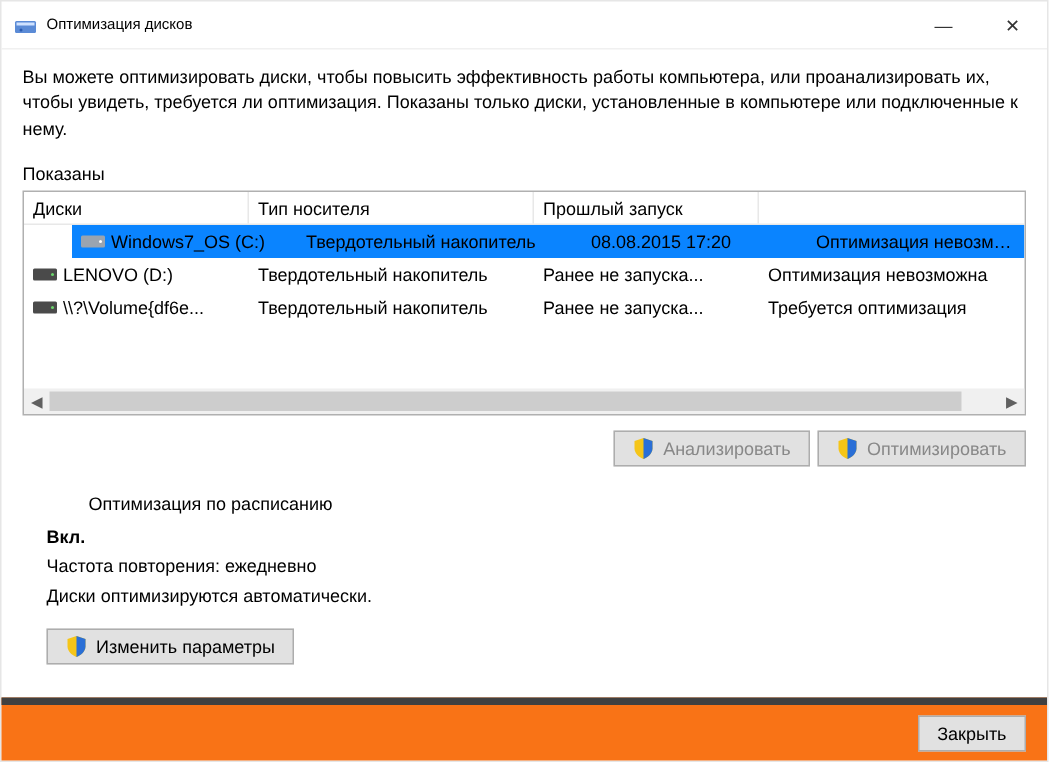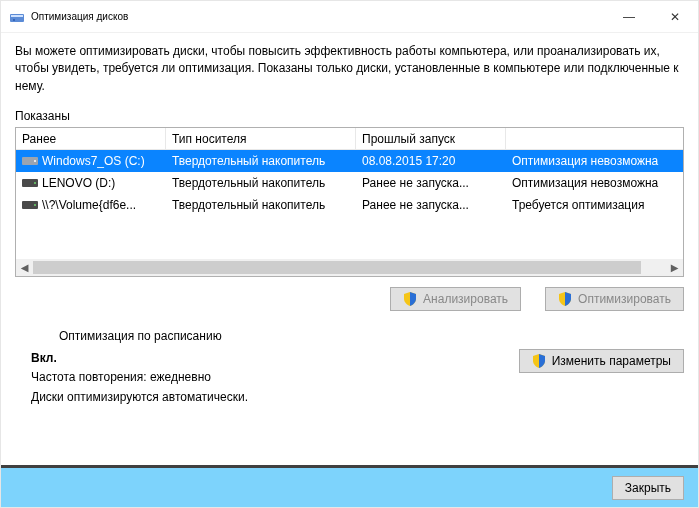--- a/index.html
+++ b/index.html
@@ -58,66 +58,67 @@
     border-bottom: 1px solid #e8e8e8;
     font-weight: 400;
   }
   .col { overflow: hidden; text-overflow: ellipsis; padding: 0 6px; }
   .c-disk  { width: 150px; display: flex; align-items: center; gap: 4px; }
   .c-media { width: 190px; }
   .c-last  { width: 150px; }
   .c-state { flex: 1; }
   .lb-header .col { border-right: 1px solid #e8e8e8; height: 100%; display: flex; align-items: center; }
   .lb-body { position: absolute; top: 22px; left: 0; right: 0; bottom: 18px; overflow: hidden; }
-  .lb-row.selected { background: #0a84ff; color: #ffffff; }
+  .lb-row.selected { background: #0a84ff; color: #000000; margin-left: 32px; }
   .drive-icon {
     width: 16px; height: 12px;
     flex-shrink: 0;
   }
   .drive-icon.dark rect { fill: #4a4a4a; }
   .drive-icon.light rect { fill: #9aa4b0; }
   .h-scroll {
     position: absolute; left: 0; right: 0; bottom: 0; height: 17px;
     background: #f0f0f0;
     display: flex; align-items: stretch;
   }
   .h-scroll .arrow {
     width: 17px; display: flex; align-items: center; justify-content: center;
     color: #606060; font-size: 10px;
   }
   .h-scroll .track { flex: 1; position: relative; }
   .h-scroll .thumb { position: absolute; left: 0; top: 2px; bottom: 2px; width: 96%; background: #cdcdcd; }
   .button-row {
-    display: flex; justify-content: flex-end; gap: 24px;
+    display: flex; justify-content: flex-end; gap: 5px;
     margin-bottom: 18px;
   }
   .btn {
     height: 24px;
     padding: 0 12px;
     border: 1px solid #adadad;
     background: #e1e1e1;
     display: inline-flex; align-items: center; gap: 6px;
     font-size: 12px;
     color: #000;
   }
   .btn.disabled { color: #888; }
   .shield { width: 14px; height: 14px; }
   .schedule { margin-bottom: 6px; margin-left: 44px; }
   .schedule-body {
     display: flex; align-items: flex-start; gap: 12px;
     padding-left: 16px;
+    flex-direction: column;
   }
   .schedule-text { flex: 1; line-height: 1.6; }
   .schedule-text .bold { font-weight: 600; }
   .footer {
-    border-top: 3px solid #404040;
+    border-top: 5px solid #404040;
     height: 42px;
     display: flex; align-items: center; justify-content: flex-end;
     padding: 0 14px;
-    background: #7dd3fc;
+    background: #f97316;
     position: absolute;
     left: 1px; right: 1px; bottom: 1px;
   }
 </style>
 </head>
 <body>
 
 <div class="titlebar">
   <span class="app-icon">
     <svg viewBox="0 0 16 16" width="16" height="16">
@@ -131,21 +132,21 @@
   <div class="winbtn">✕</div>
 </div>
 
 <div class="content">
   <div class="intro">Вы можете оптимизировать диски, чтобы повысить эффективность работы  компьютера, или проанализировать их, чтобы увидеть, требуется ли оптимизация. Показаны только диски, установленные в компьютере или подключенные к нему.</div>
 
   <div class="section-label">Показаны</div>
 
   <div class="listbox">
     <div class="lb-header">
-      <div class="col c-disk">Ранее</div>
+      <div class="col c-disk">Диски</div>
       <div class="col c-media">Тип носителя</div>
       <div class="col c-last">Прошлый запуск</div>
     </div>
     <div class="lb-body" id="lb-body">
         <div class="lb-row selected">
           <div class="col c-disk">
             <svg viewBox="0 0 16 12" class="drive-icon light">
               <rect x="0" y="2" width="16" height="8" rx="1"></rect>
               <circle cx="13" cy="6" r="1" fill="#fff"></circle>
             </svg>

